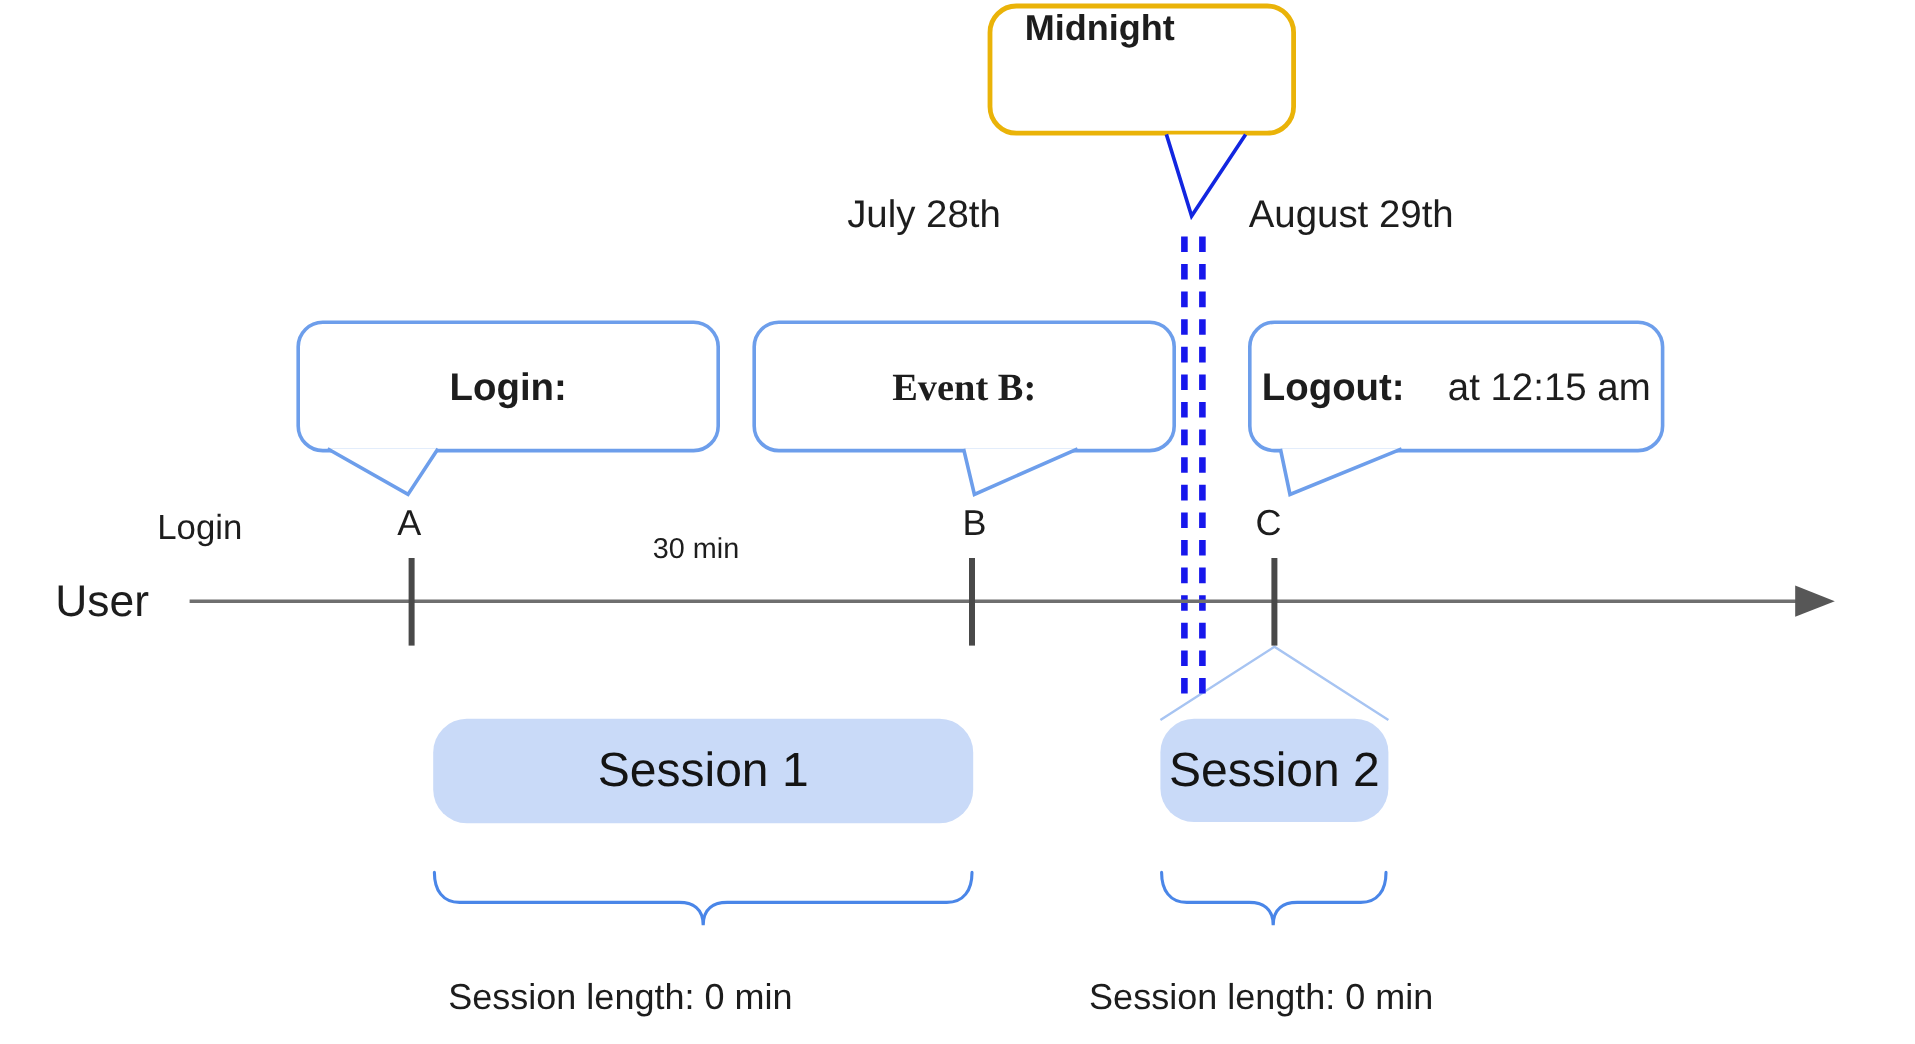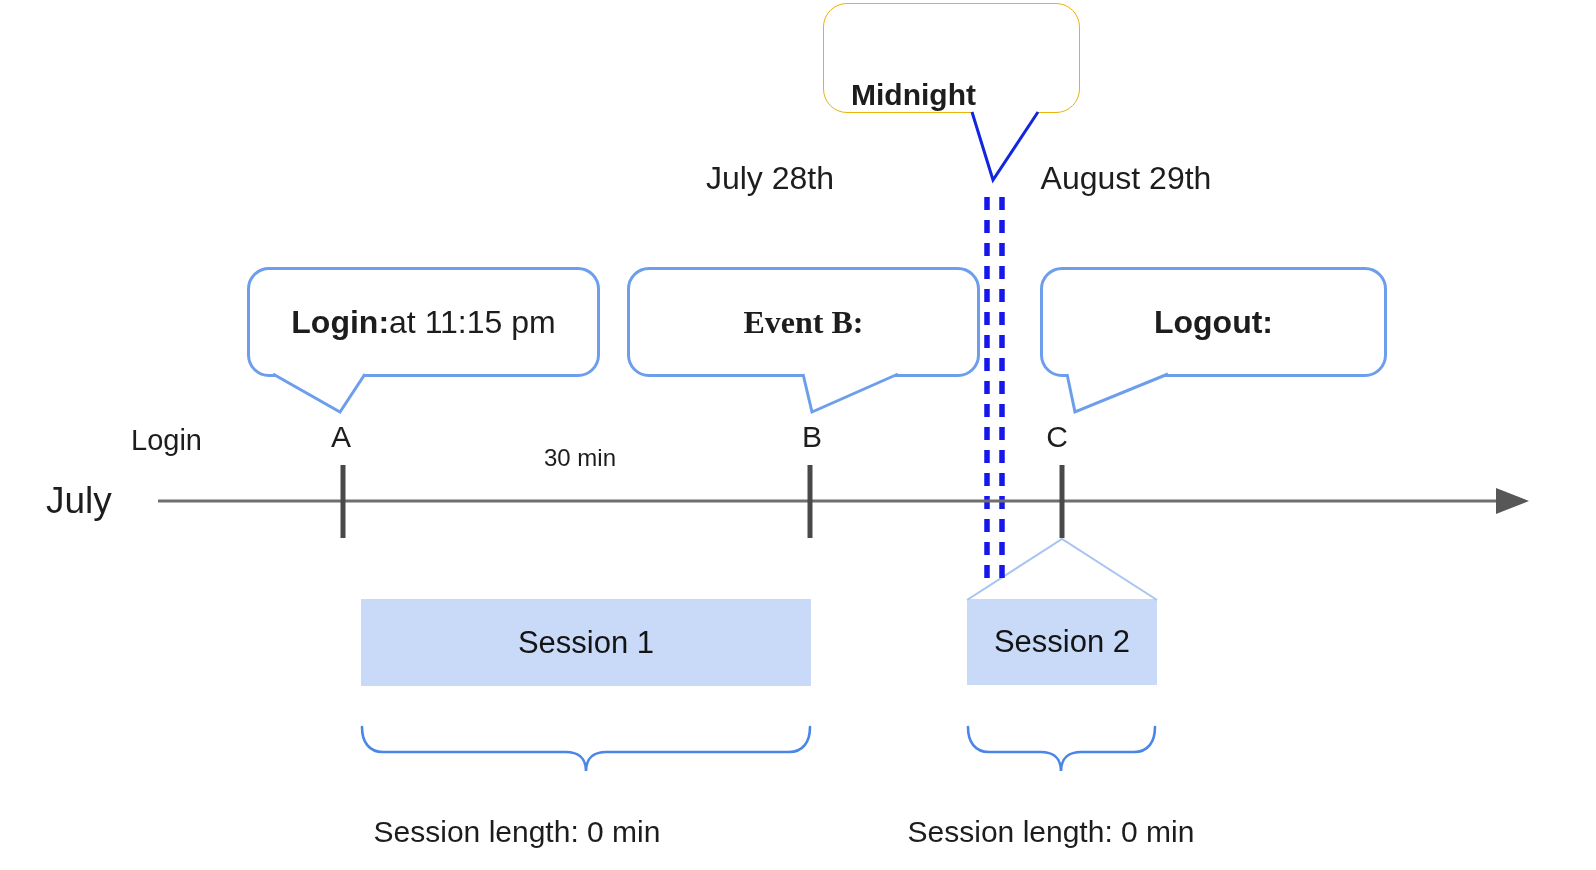--- a/index.html
+++ b/index.html
@@ -10,29 +10,29 @@
   }
   .ctr{display:flex;align-items:center;justify-content:center;margin-left:35px;}
 
   
   .callout{
     position:absolute;background:#ffffff;border:3px solid #6d9eeb;
     border-radius:22px;font-size:32px;box-sizing:border-box;
   }
   .callout .bold{font-weight:bold;}
   .callout-midnight{
-    position:absolute;background:#ffffff;border:1px solid #eab308;
+    position:absolute;background:#ffffff;border:4px solid #eab308;
     border-radius:24px;font-size:30px;font-weight:bold;box-sizing:border-box;
-    display:flex;align-items:flex-end;padding-left:27px;
+    display:flex;align-items:flex-start;padding-left:27px;
   }
 
   
   .session-box{
-    position:absolute;background:#c9daf8;font-size:31px;color:#141414;
-    display:flex;align-items:center;justify-content:center;
+    position:absolute;background:#c9daf8;font-size:40px;color:#141414;
+    display:flex;align-items:center;justify-content:center;border-radius:28px;
   }
 
   .lbl{position:absolute;white-space:nowrap;}
   .lbl-events{font-size:29px;}
   .lbl-user{font-size:37px;}
   .lbl-marker{font-size:30px;text-align:center;}
   .lbl-interval{font-size:24px;text-align:center;}
   .lbl-date{font-size:32px;text-align:center;}
   .lbl-length{font-size:30px;text-align:center;}
 
@@ -43,40 +43,40 @@
 
 <div class="session-box" style="left:361px;top:599px;width:450px;height:87px;">
   <span>Session 1</span>
 </div>
 <div class="session-box" style="left:967px;top:599px;width:190px;height:86px;">
   <span>Session 2</span>
 </div>
 
 <div class="callout ctr" style="left:212px;top:267px;width:353px;height:110px;">
   <span class="bold">Login:</span>
-    <span> at 11:15 pm</span>
 </div>
 
 <div class="callout ctr" style="left:592px;top:267px;width:353px;height:110px;font-family:Liberation Serif, serif;">
   <span class="bold">Event B:</span>
 </div>
 
 <div class="callout ctr" style="left:1005px;top:267px;width:347px;height:110px;gap:36px;">
   <span class="bold">Logout:</span>
+    <span> at 12:15 am</span>
 </div>
 
 <div class="callout-midnight" style="left:823px;top:3px;width:257px;height:110px;">
   <span>Midnight</span>
 </div>
 
 <div class="lbl lbl-date" style="left:670px;top:160px;width:200px;">July 28th</div>
 <div class="lbl lbl-date" style="left:1026px;top:160px;width:200px;">August 29th</div>
 
 <div class="lbl lbl-events" style="left:131px;top:424px;">Login</div>
-<div class="lbl lbl-user" style="left:46px;top:480px;">July</div>
+<div class="lbl lbl-user" style="left:46px;top:480px;">User</div>
 
 <div class="lbl lbl-marker" style="left:326px;top:420px;width:30px;">A</div>
 <div class="lbl lbl-marker" style="left:797px;top:420px;width:30px;">B</div>
 <div class="lbl lbl-marker" style="left:1042px;top:420px;width:30px;">C</div>
 
 <div class="lbl lbl-interval" style="left:530px;top:444px;width:100px;">30 min</div>
 
 <div class="lbl lbl-length" style="left:362px;top:815px;width:310px;">Session length: 0 min</div>
 <div class="lbl lbl-length" style="left:896px;top:815px;width:310px;">Session length: 0 min</div>
 

